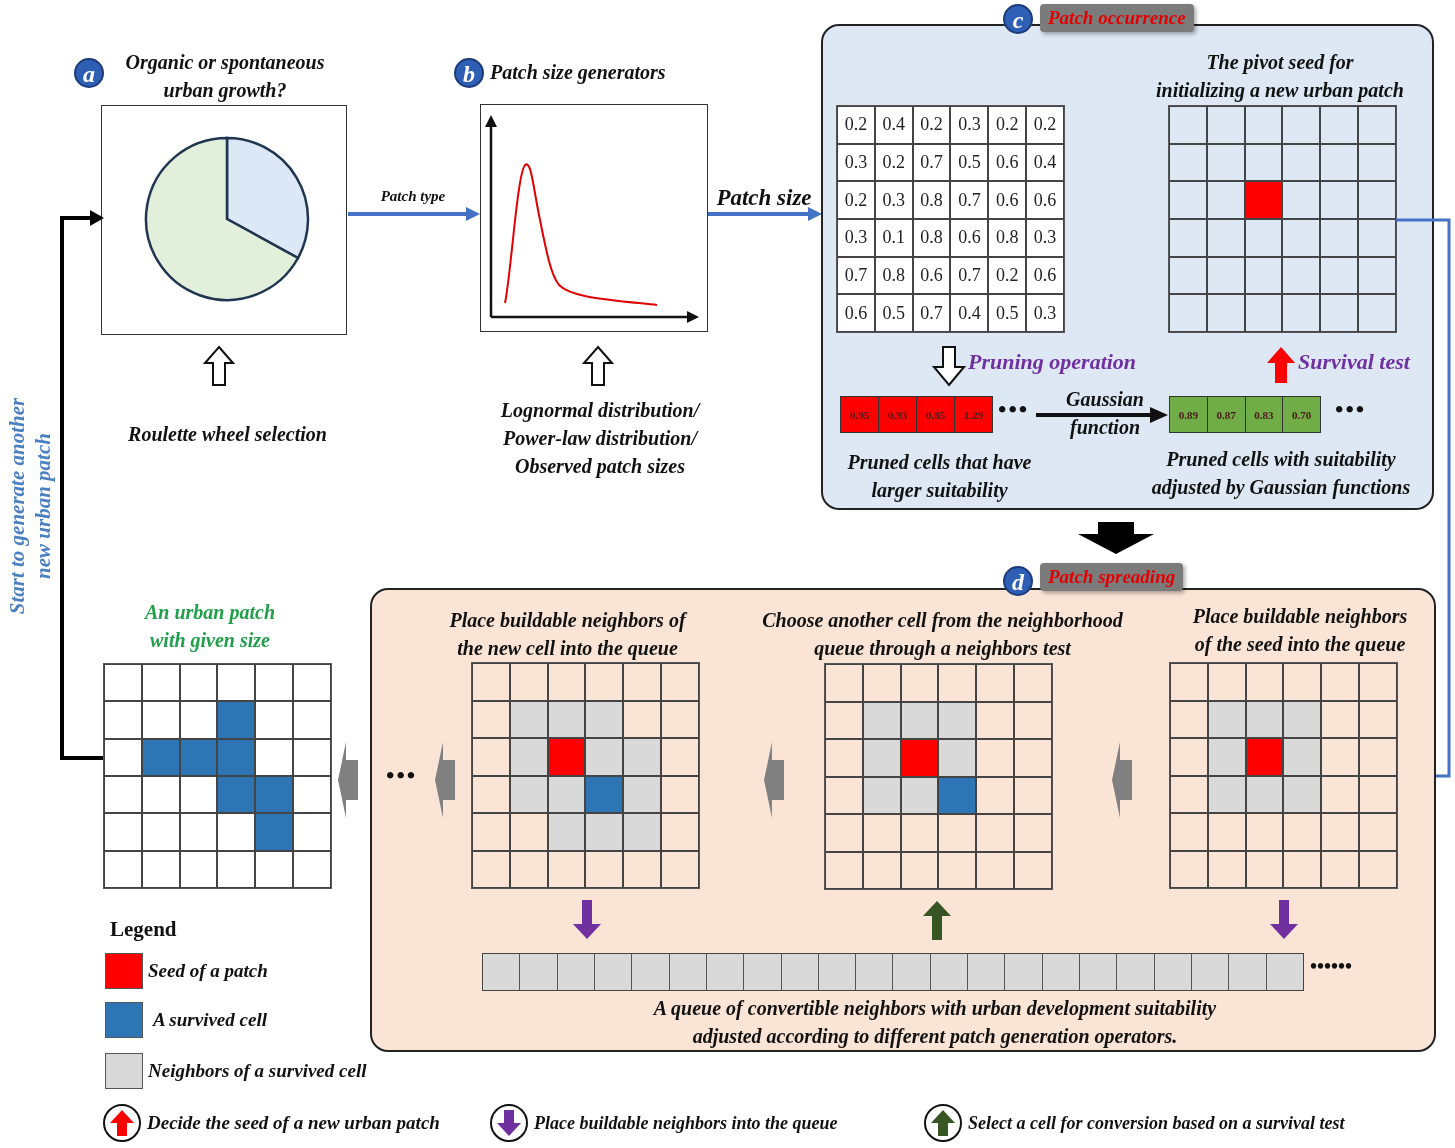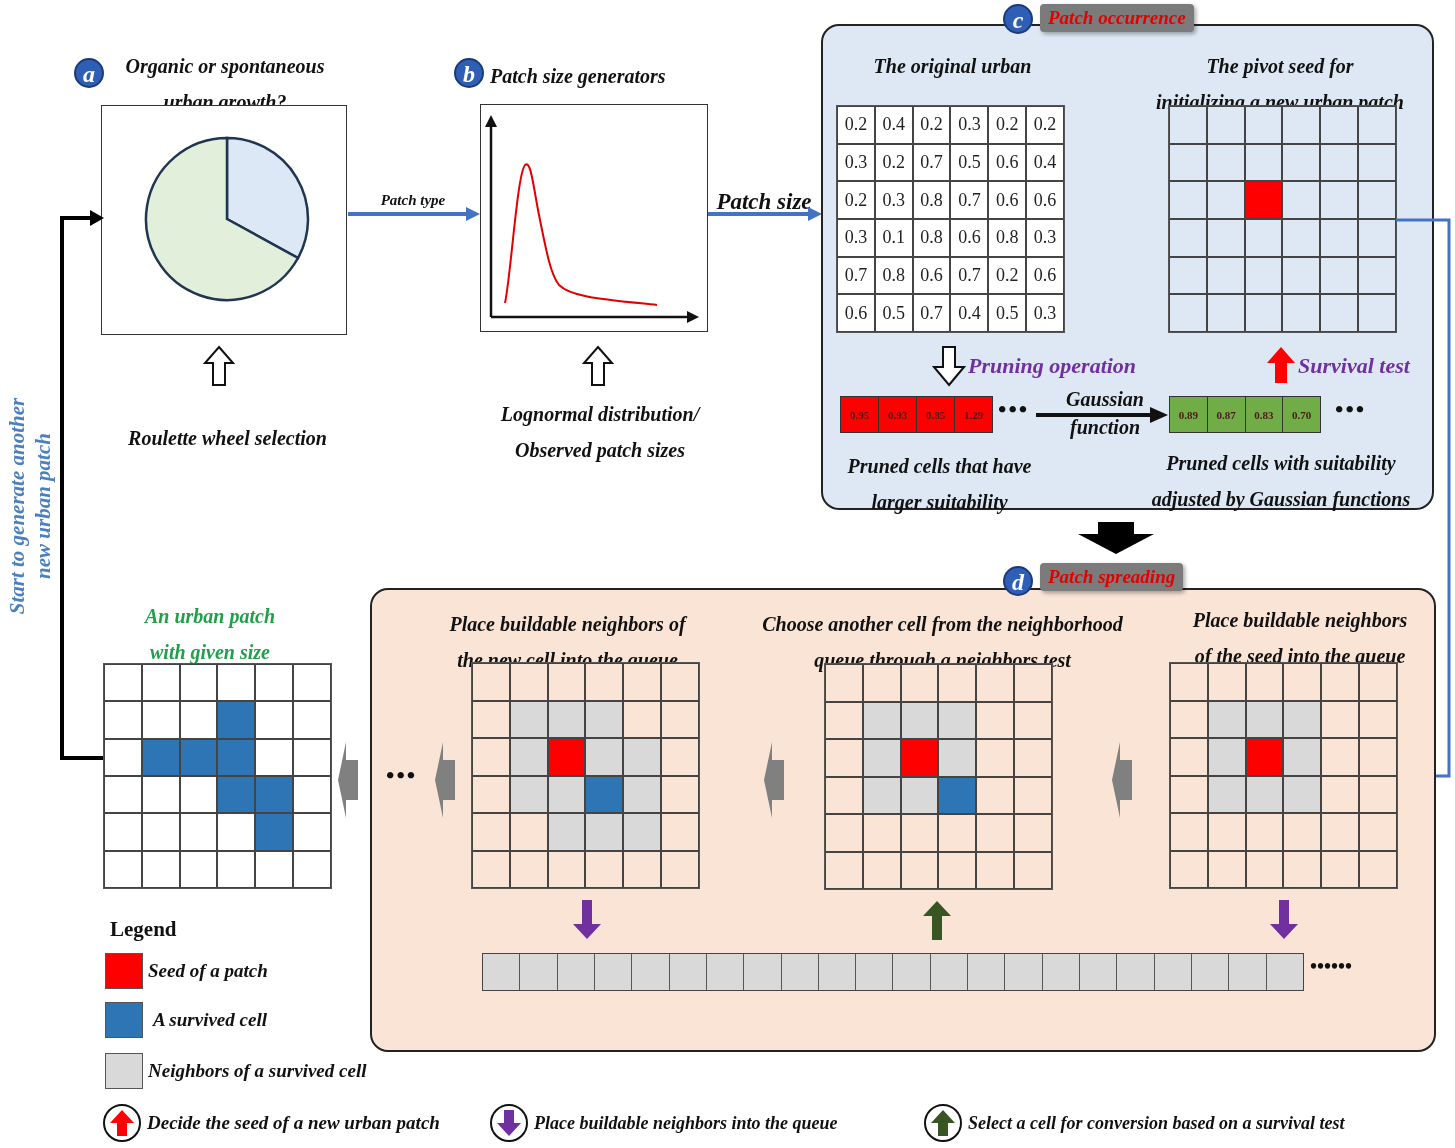--- a/index.html
+++ b/index.html
@@ -1,19 +1,19 @@
 <!DOCTYPE html>
 <html><head>
 <meta charset="utf-8">
 <style>
   html, body { margin: 0; padding: 0; background: #ffffff; }
   body { width: 1455px; height: 1148px; position: relative; overflow: hidden;
          font-family: "Liberation Serif", "DejaVu Serif", serif; }
   .abs { position: absolute; }
-  .ti { font-style: italic; font-weight: bold; color: #111; font-size: 20px; line-height: 36px; text-align: center; }
+  .ti { font-style: italic; font-weight: bold; color: #111; font-size: 20px; line-height: 28px; text-align: center; }
   .badge { position: absolute; width: 30px; height: 30px; border-radius: 50%;
            background: #2f5fb5; border: 2px solid #1a3a7a; color: #fff;
            font-style: italic; font-weight: bold; font-size: 24px; line-height: 28px; text-align: center;
            box-sizing: border-box; }
   .tag { position: absolute; background: #7b7b7b; color: #e30000; font-style: italic; font-weight: bold;
          font-size: 19px; line-height: 28px; padding: 0 8px; border-radius: 4px;
          box-shadow: 2px 2px 4px rgba(0,0,0,0.35); }
   .panel-box { position: absolute; border: 1.5px solid #333; background: #fff; }
   .grid { position: absolute; display: grid; grid-template-columns: repeat(6, 1fr); grid-template-rows: repeat(6, 1fr);
           border: 1px solid #555; box-sizing: border-box; }
@@ -72,35 +72,35 @@
     <line x1="10" y1="212" x2="208" y2="212" stroke="#111" stroke-width="2.5"></line>
     <path d="M206 206 L218 212 L206 218 Z" fill="#111"></path>
     <path d="M24 198 C30 170, 36 70, 44 60 C50 55, 52 80, 58 110 C66 150, 70 170, 78 180 C90 192, 120 194, 176 200" fill="none" stroke="#e00000" stroke-width="2"></path>
   </svg>
 </div>
 <svg class="abs" style="left:582px;top:345px;" width="32" height="42">
   <path d="M16 2 L30 18 L22 18 L22 40 L10 40 L10 18 L2 18 Z" fill="#fff" stroke="#111" stroke-width="2"></path>
 </svg>
 <div class="abs ti" style="left:470px;top:396px;width:260px;">
   <div>Lognormal distribution/</div>
+  <div>Power-law distribution/</div>
   <div>Observed patch sizes</div>
 </div>
 
 <div class="abs ti" style="left:708px;top:184px;width:112px;font-size:23px;">Patch size</div>
 <svg class="abs" style="left:706px;top:206px;" width="120" height="16">
   <line x1="2" y1="8" x2="104" y2="8" stroke="#4472c4" stroke-width="4"></line>
   <path d="M102 1 L116 8 L102 15 Z" fill="#4472c4"></path>
 </svg>
 
 <div class="panel-c"></div>
 <div class="badge" style="left:1003px;top:4px;">c</div>
 <div class="tag" style="left:1040px;top:4px;text-align:center;">Patch occurrence</div>
 
 <div class="abs ti" style="left:830px;top:48px;width:245px;">
-  <div>The original urban</div>
 </div>
 <div class="grid numgrid" id="suit-grid" style="left:836px;top:105px;width:229px;height:228px;">
     <div class="cell">0.2</div>
     <div class="cell">0.4</div>
     <div class="cell">0.2</div>
     <div class="cell">0.3</div>
     <div class="cell">0.2</div>
     <div class="cell">0.2</div>
     <div class="cell">0.3</div>
     <div class="cell">0.2</div>
@@ -405,20 +405,22 @@
     <div class="qc"></div>
     <div class="qc"></div>
     <div class="qc"></div>
     <div class="qc"></div>
     <div class="qc"></div>
     <div class="qc"></div>
     <div class="qc"></div>
   </div>
 <div class="dots" style="left:1310px;top:955px;font-size:20px;letter-spacing:0;">••••••</div>
 <div class="abs ti" style="left:490px;top:994px;width:890px;">
+  <div>A queue of convertible neighbors with urban development suitability</div>
+  <div>adjusted according to different patch generation operators.</div>
 </div>
 
 <div class="abs ti" style="left:110px;top:598px;width:200px;color:#21a04b;">
   <div>An urban patch</div>
   <div>with given size</div>
 </div>
 <div class="grid" id="result-grid" style="left:103px;top:663px;width:229px;height:226px;">
     <div class="cell" style="background: rgb(255, 255, 255);"></div>
     <div class="cell" style="background: rgb(255, 255, 255);"></div>
     <div class="cell" style="background: rgb(255, 255, 255);"></div>

